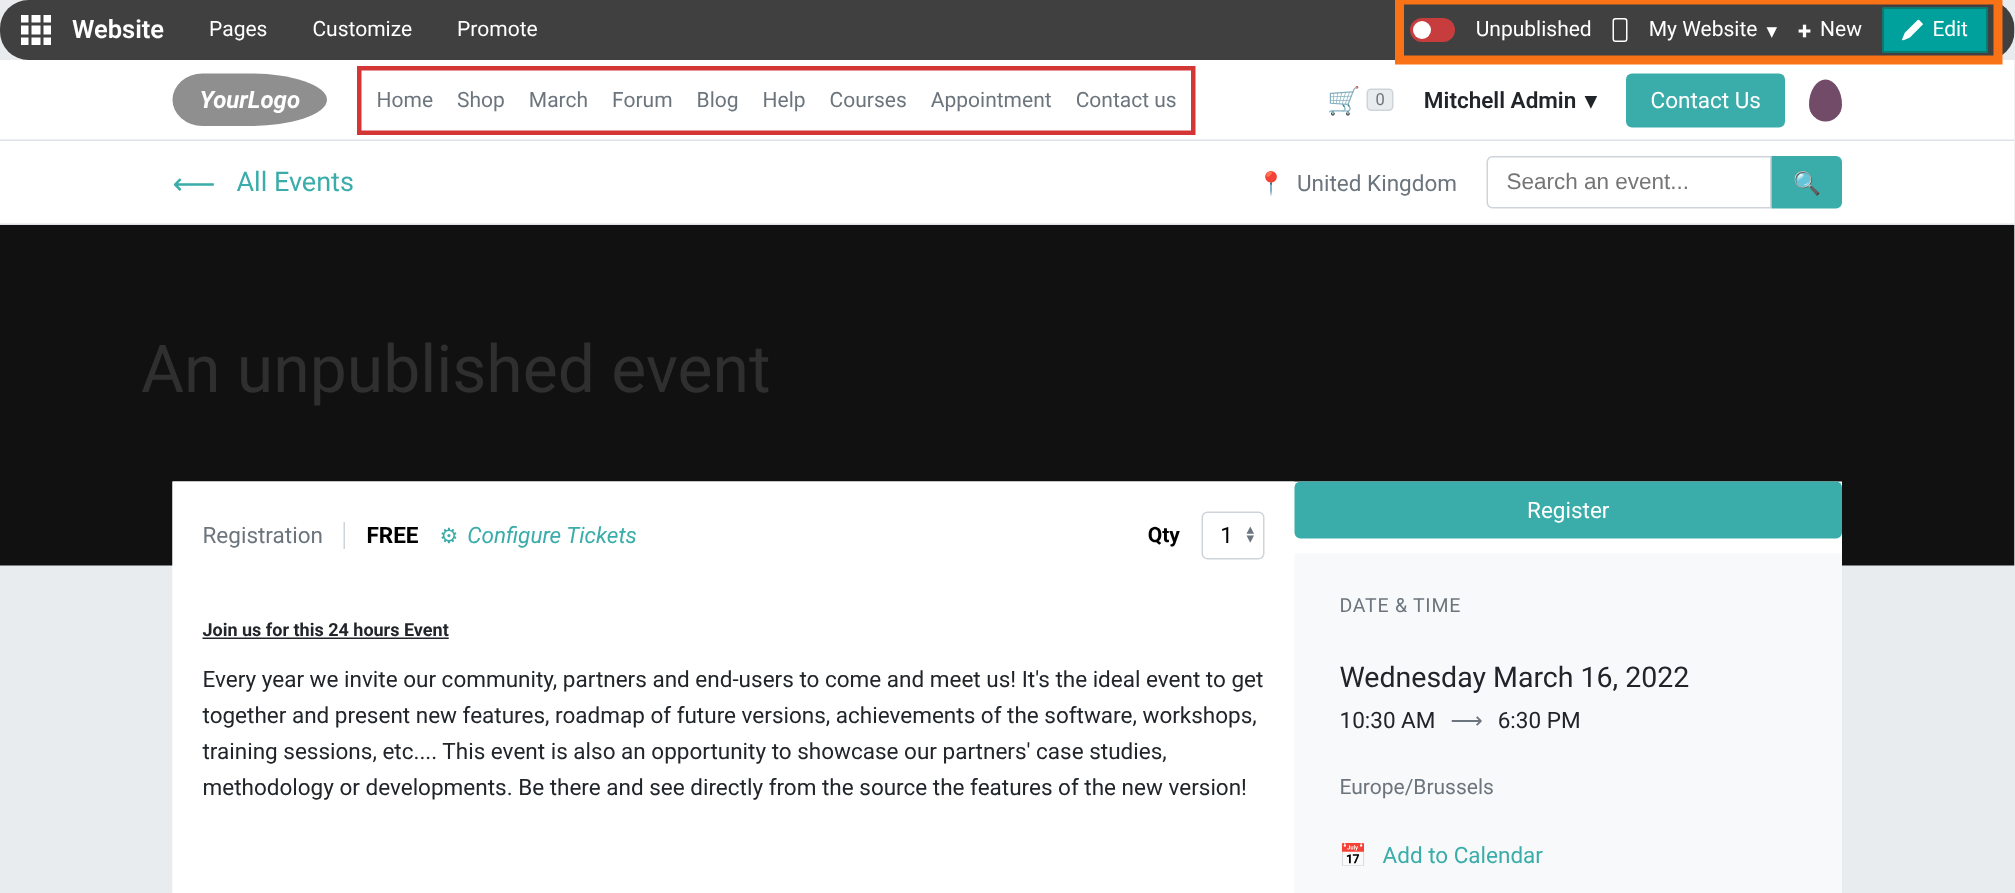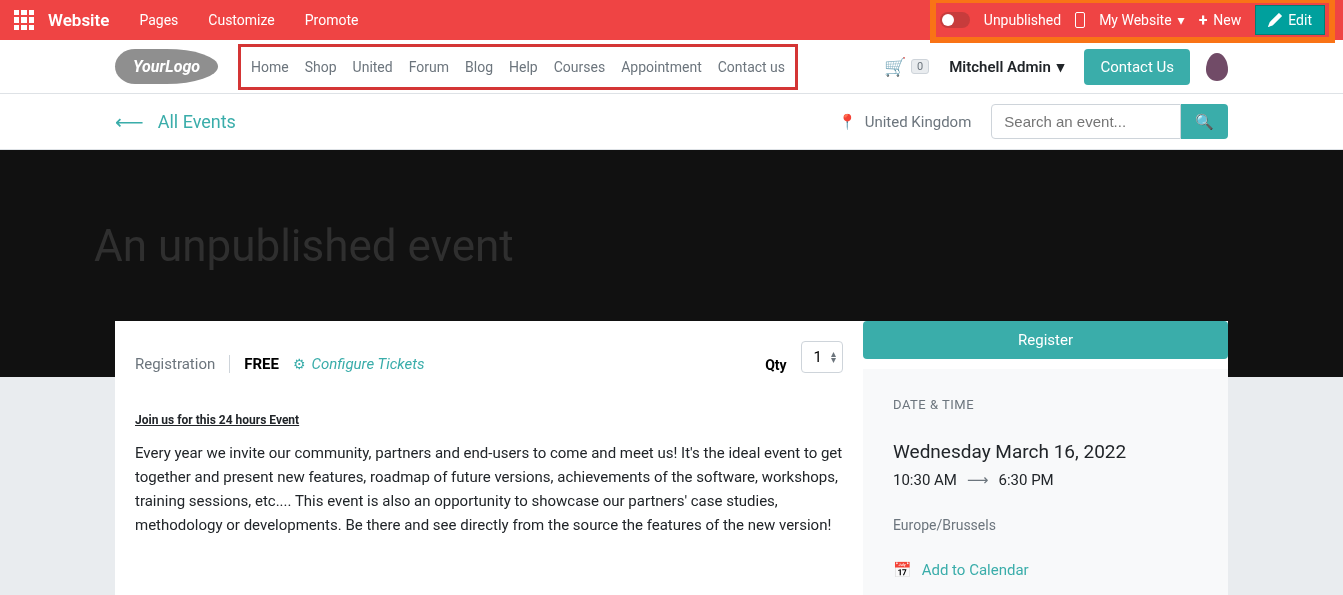--- a/index.html
+++ b/index.html
@@ -1,19 +1,19 @@
 <!DOCTYPE html>
 <html><head>
   <meta charset="utf-8">
   <style>
     * { margin: 0; padding: 0; box-sizing: border-box; }
     body { font-family: -apple-system, BlinkMacSystemFont, "Segoe UI", Roboto, sans-serif; background: #e9ecef; width: 1343px; }
 
     
-    .admin-bar { height: 40px; background: #ef4444; display: flex; align-items: center; color: #fff; font-size: 14px; padding: 0 8px; }
+    .admin-bar { height: 40px; background: #404040; display: flex; align-items: center; color: #fff; font-size: 14px; padding: 0 8px; border-radius: 19px; }
     .admin-left { display: flex; align-items: center; }
     .apps-icon { width: 20px; height: 20px; display: grid; grid-template-columns: repeat(3, 1fr); grid-template-rows: repeat(3, 1fr); gap: 2px; margin-right: 14px; cursor: pointer; margin-left: 6px; }
     .apps-icon span { background: #fff; }
     .admin-title { font-weight: 600; font-size: 17px; margin-right: 30px; }
     .admin-link { margin-right: 30px; cursor: pointer; }
     .admin-right { margin-left: auto; display: flex; align-items: center; gap: 14px; border: 6px solid #f97316; padding: 2px 4px; }
     .toggle { position: relative; width: 30px; height: 16px; background: #c73c3c; border-radius: 8px; cursor: pointer; }
     .toggle::after { content: ''; position: absolute; width: 12px; height: 12px; background: #fff; border-radius: 50%; left: 2px; top: 2px; }
     .admin-item { display: flex; align-items: center; gap: 6px; cursor: pointer; }
     .mobile-icon { width: 10px; height: 16px; border: 1.5px solid #fff; border-radius: 2px; }
@@ -48,21 +48,21 @@
     
     .hero { background: #111; height: 227px; padding: 0 94px; position: relative; }
     .hero-title { color: #2f2f2f; font-size: 44px; font-weight: 400; padding-top: 70px; }
 
     
     .content-wrap { padding: 0 115px; margin-top: -56px; position: relative; display: flex; gap: 0; }
     .content-wrap0 { display: flex; width: 100%; background: #fff; }
     .main-col { flex: 1; background: #fff; padding: 20px 20px 20px 20px; }
     .side-col { width: 365px; display: flex; flex-direction: column; }
 
-    .reg-row { display: flex; align-items: flex-end; gap: 14px; }
+    .reg-row { display: flex; align-items: center; gap: 14px; }
     .reg-label { color: #6c757d; font-size: 15px; border-right: 1px solid #ced4da; padding-right: 14px; }
     .free-label { font-weight: 700; font-size: 15px; }
     .config-link { color: #3aadaa; font-style: italic; display: flex; align-items: center; gap: 6px; cursor: pointer; font-size: 15px; }
     .gear { font-style: normal; font-size: 14px; }
     .qty-label { margin-left: auto; font-weight: 700; font-size: 14px; }
     .qty-select { border: 1px solid #ced4da; border-radius: 4px; padding: 6px 20px 6px 12px; font-size: 15px; position: relative; }
     .qty-chevron { position: absolute; right: 6px; top: 50%; transform: translateY(-50%); font-size: 10px; color: #6c757d; display: flex; flex-direction: column; line-height: 6px; }
 
     .desc-block { margin-top: 40px; }
     .desc-title { font-size: 12px; margin-bottom: 14px; color: #212529; text-decoration: underline; }
@@ -120,21 +120,21 @@
       <span>Edit</span>
     </div>
   </div>
 </div>
 
 <div class="site-header">
   <div class="logo">YourLogo</div>
   <div class="site-nav">
     <a>Home</a>
     <a>Shop</a>
-    <a>United</a>
+    <a>March</a>
     <a>Forum</a>
     <a>Blog</a>
     <a>Help</a>
     <a>Courses</a>
     <a>Appointment</a>
     <a>Contact us</a>
   </div>
   <div class="header-right">
     <div class="cart-btn">
       <span class="cart-icon">🛒</span>

